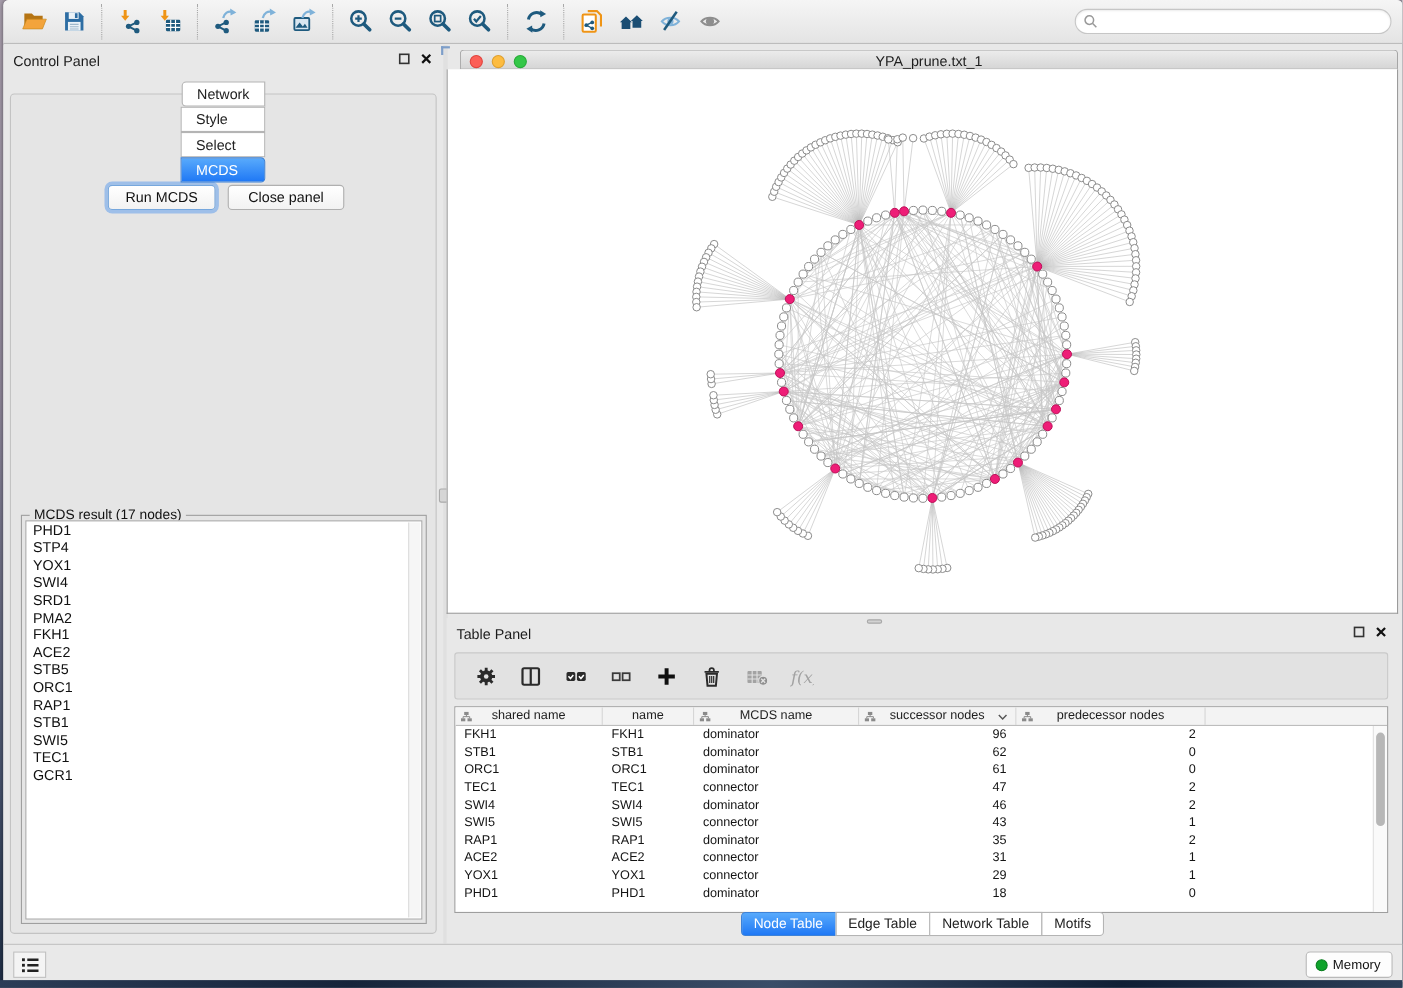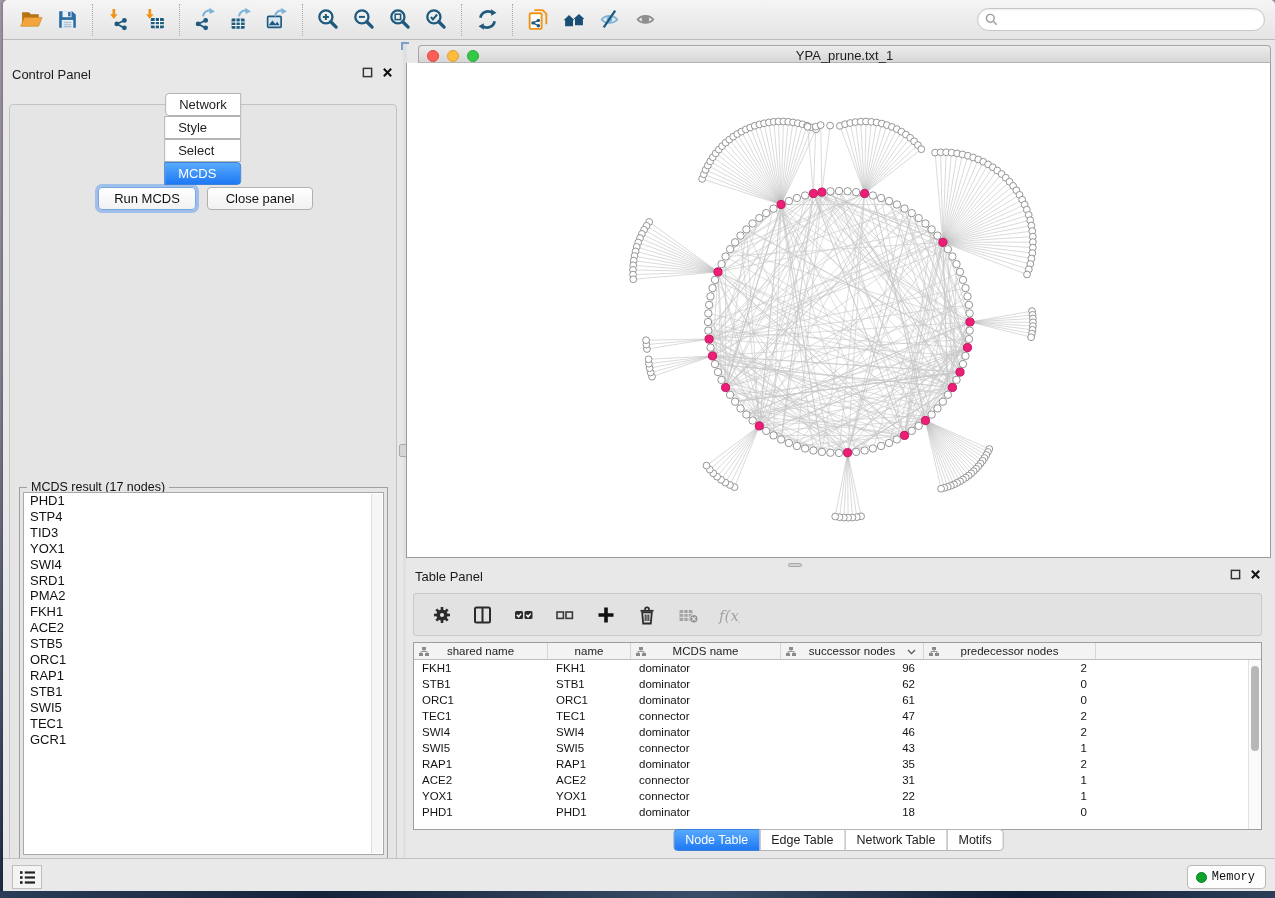--- a/index.html
+++ b/index.html
@@ -20,21 +20,21 @@
   .tb-btn { width:36px; height:32px; display:flex; align-items:center; justify-content:center; cursor:default; }
   .tb-btn svg { width:25px; height:25px; }
   .tb-sep { width:1px; height:32px; border-left:1px dotted #a8a8a8; margin:0 7px; }
   .search-box { margin-left:auto; width:288px; height:23px; background:#fff;
     border:1px solid #c6c6c6; border-radius:12px; display:flex; align-items:center;
     padding-left:7px; box-shadow:inset 0 1px 2px rgba(0,0,0,.08); }
   .search-box svg { width:13px; height:13px; }
   .search-box input { border:none; outline:none; flex:1; font-size:12px; background:transparent; padding-left:4px; }
 
   
-  .control-panel { position:absolute; left:0; top:41px; width:400px; height:817px; background:#e8e8e8;margin-top:19px; }
+  .control-panel { position:absolute; left:0; top:41px; width:400px; height:817px; background:#e8e8e8; }
   .panel-head { position:absolute; left:0; top:0; right:0; height:26px; }
   .panel-title { position:absolute; left:9px; top:7px; font-size:13px; color:#1b1b1b; }
   .win-icons { position:absolute; right:10px; top:7px; display:flex; gap:9px; }
   .win-icons svg { width:11px; height:11px; }
 
   .seg-tabs { position:absolute; display:inline-flex; }
   .seg-tab { background:#fff; border:1px solid #b4b4b4; margin-left:-1px; padding:3px 13px;
     font-size:13px; color:#222; white-space:nowrap; }
   .seg-tab:first-child { border-radius:4px 0 0 4px; margin-left:0; }
   .seg-tab:last-child { border-radius:0 4px 4px 0; }
@@ -114,21 +114,21 @@
   .table-tabs .seg-tab { font-size:12.5px; padding:3px 11px; }
 
   
   .status-bar { position:absolute; left:0; right:0; top:858px; height:35px;
     background:#e9e9e9; border-top:1px solid #c2c2c2; }
   .list-btn { position:absolute; left:9px; top:6px; width:30px; height:24px;
     background:#f4f4f4; border:1px solid #bfbfbf; display:flex; align-items:center; justify-content:center; }
   .list-btn svg { width:17px; height:15px; }
   .memory-btn { position:absolute; right:9px; top:6px; height:24px; padding:0 10px 0 8px;
     background:#fdfdfd; border:1px solid #b9b9b9; border-radius:4px;
-    display:flex; align-items:center; gap:5px; font-size:12px; color:#111;font-family:Liberation Mono, monospace; }
+    display:flex; align-items:center; gap:5px; font-size:12px; color:#111; }
   .mem-dot { width:11px; height:11px; border-radius:50%; background:#0ea32b; border:1px solid #0a7e20; }
 </style>
 </head>
 <body>
 
 <div class="app">
 
   <div class="toolbar">
     <div style="display:flex;align-items:center;">
         <div class="tb-btn">
@@ -310,21 +310,20 @@
         <div class="push-btn focused" style="left:88px; width:98px;">Run MCDS</div>
         <div class="push-btn" style="left:197px; width:106px;">Close panel</div>
       </div>
 
       <div class="result-fieldset">
         <span class="result-legend">MCDS result (17 nodes)</span>
         <div class="result-list">
           <div>
               <div class="result-item">PHD1</div>
               <div class="result-item">STP4</div>
-              <div class="result-item">TID3</div>
               <div class="result-item">YOX1</div>
               <div class="result-item">SWI4</div>
               <div class="result-item">SRD1</div>
               <div class="result-item">PMA2</div>
               <div class="result-item">FKH1</div>
               <div class="result-item">ACE2</div>
               <div class="result-item">STB5</div>
               <div class="result-item">ORC1</div>
               <div class="result-item">RAP1</div>
               <div class="result-item">STB1</div>
@@ -1218,21 +1217,21 @@
             <div class="nt-cell txt" style="width: 134px;">ACE2</div>
             <div class="nt-cell txt" style="width: 83px;">ACE2</div>
             <div class="nt-cell txt" style="width: 150px;">connector</div>
             <div class="nt-cell num" style="width: 143px;">31</div>
             <div class="nt-cell num" style="width: 172px;">1</div>
           </div>
           <div class="nt-row">
             <div class="nt-cell txt" style="width: 134px;">YOX1</div>
             <div class="nt-cell txt" style="width: 83px;">YOX1</div>
             <div class="nt-cell txt" style="width: 150px;">connector</div>
-            <div class="nt-cell num" style="width: 143px;">22</div>
+            <div class="nt-cell num" style="width: 143px;">29</div>
             <div class="nt-cell num" style="width: 172px;">1</div>
           </div>
           <div class="nt-row">
             <div class="nt-cell txt" style="width: 134px;">PHD1</div>
             <div class="nt-cell txt" style="width: 83px;">PHD1</div>
             <div class="nt-cell txt" style="width: 150px;">dominator</div>
             <div class="nt-cell num" style="width: 143px;">18</div>
             <div class="nt-cell num" style="width: 172px;">0</div>
           </div>
         </div>

